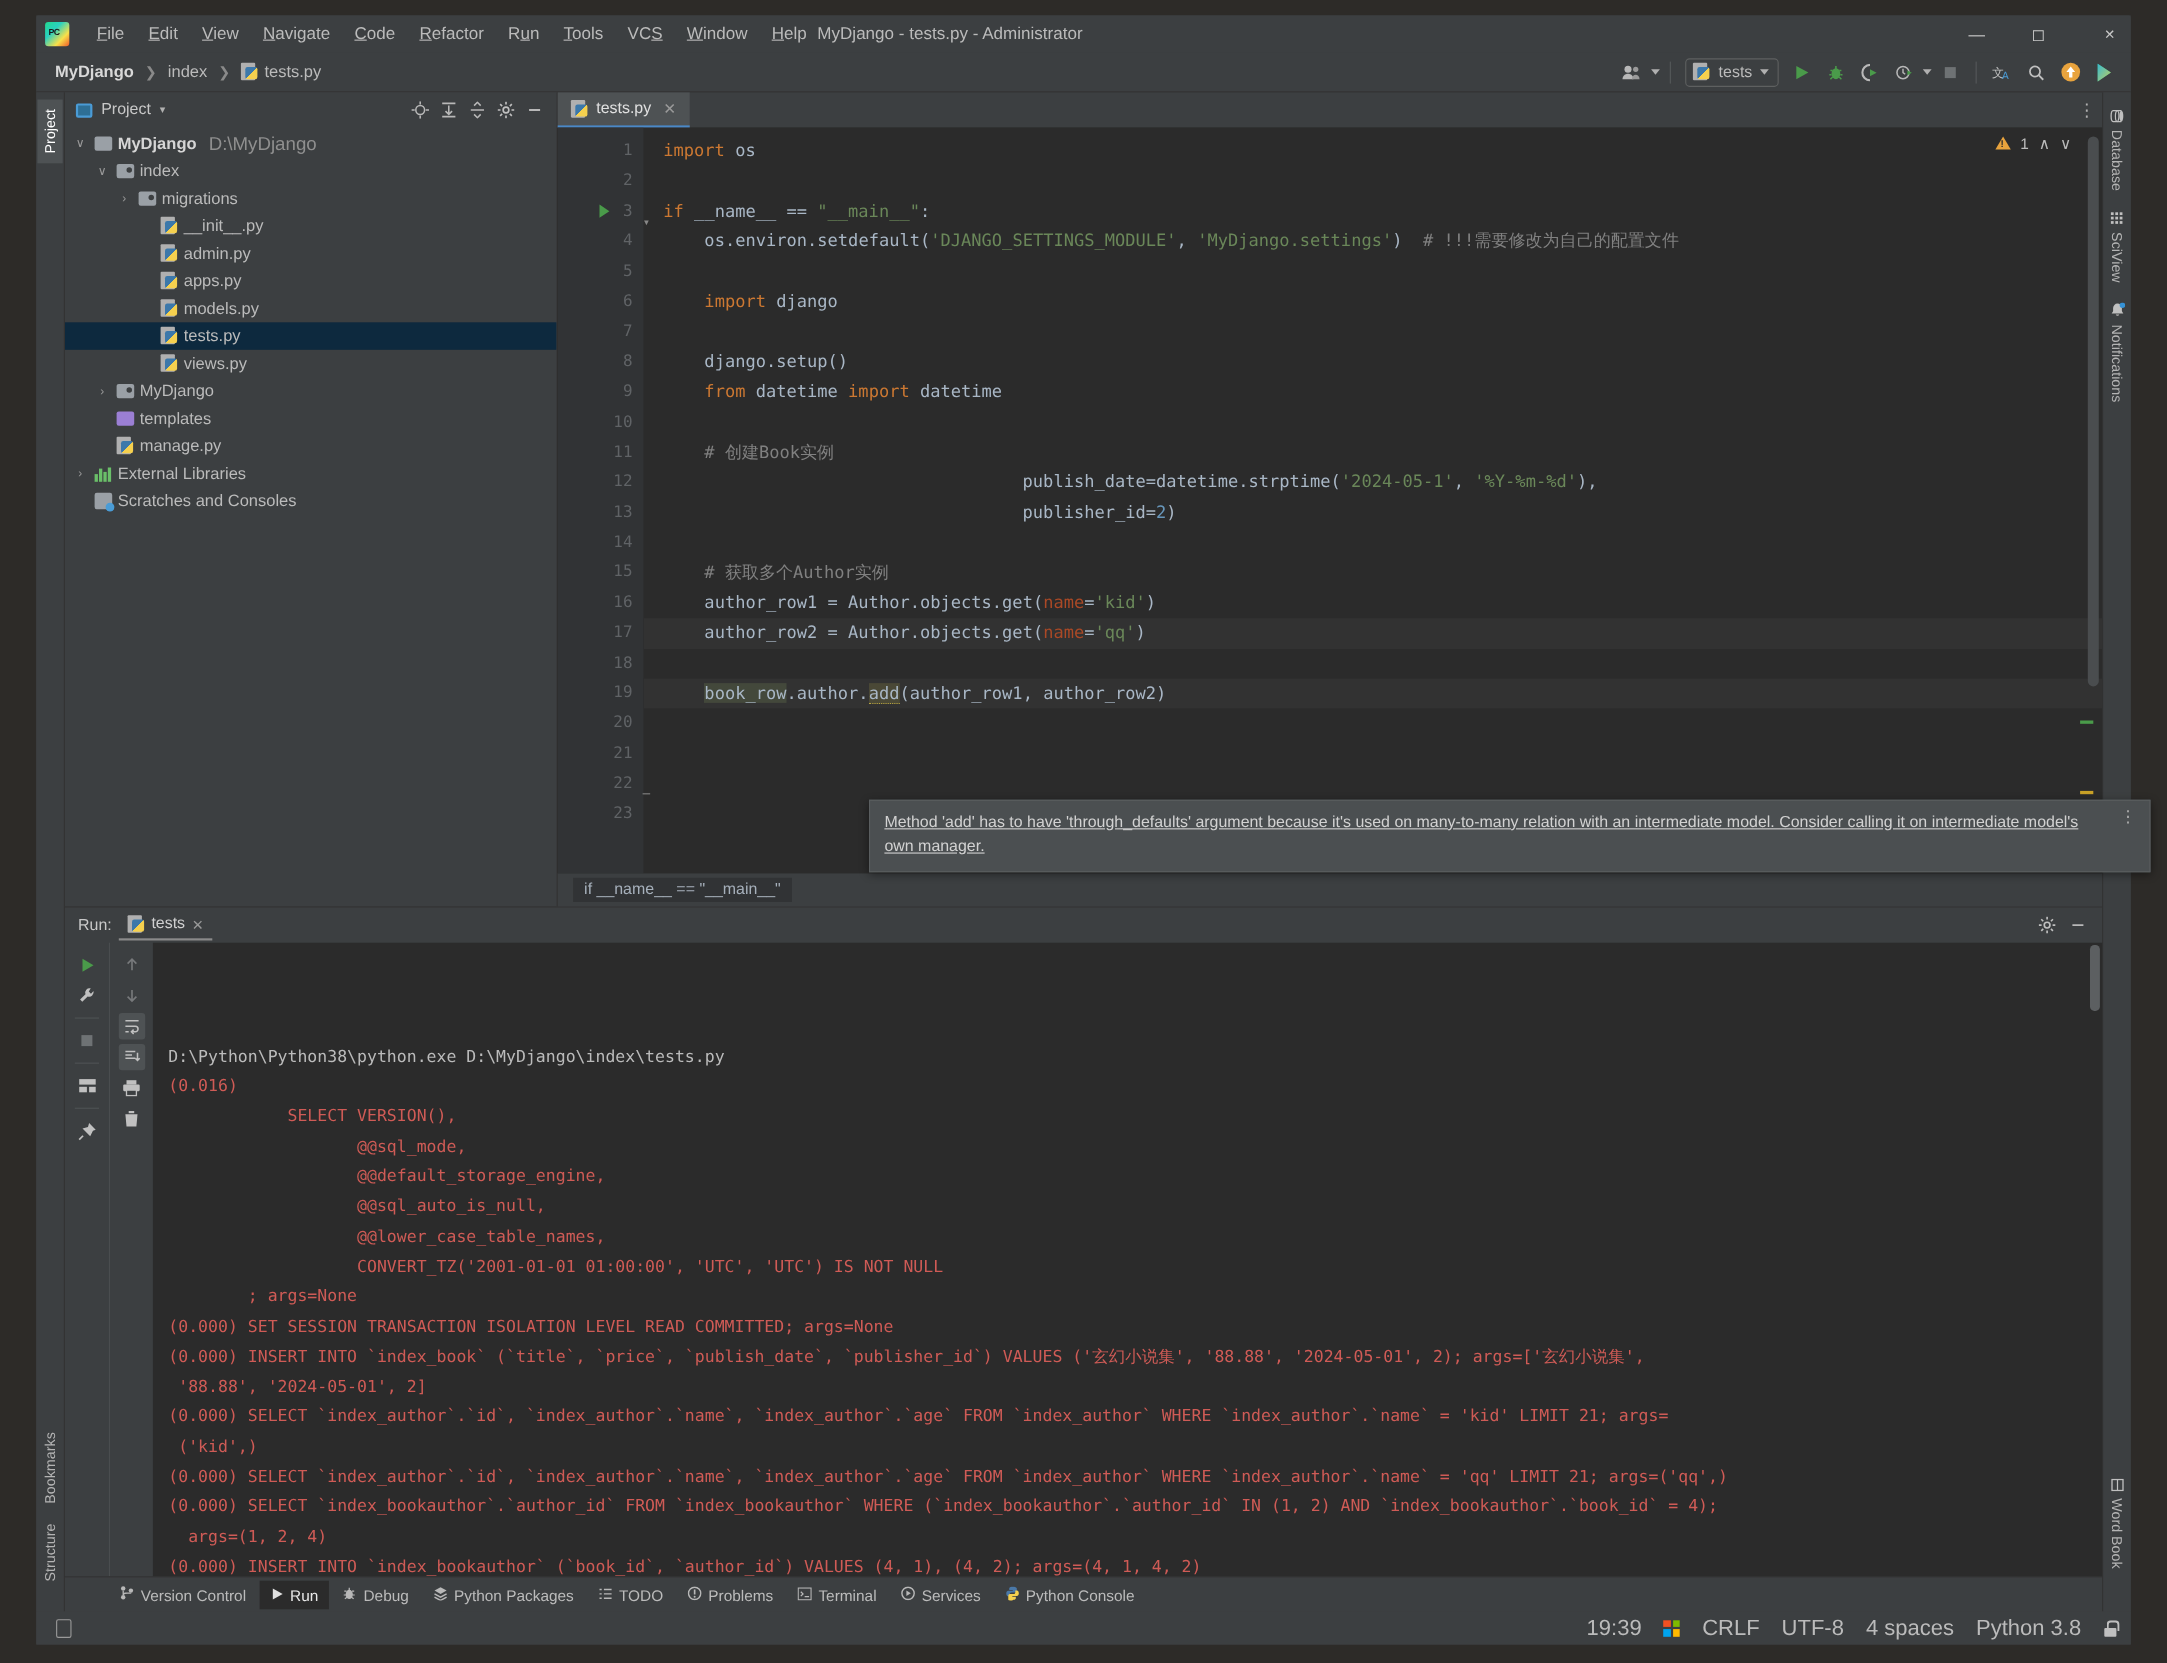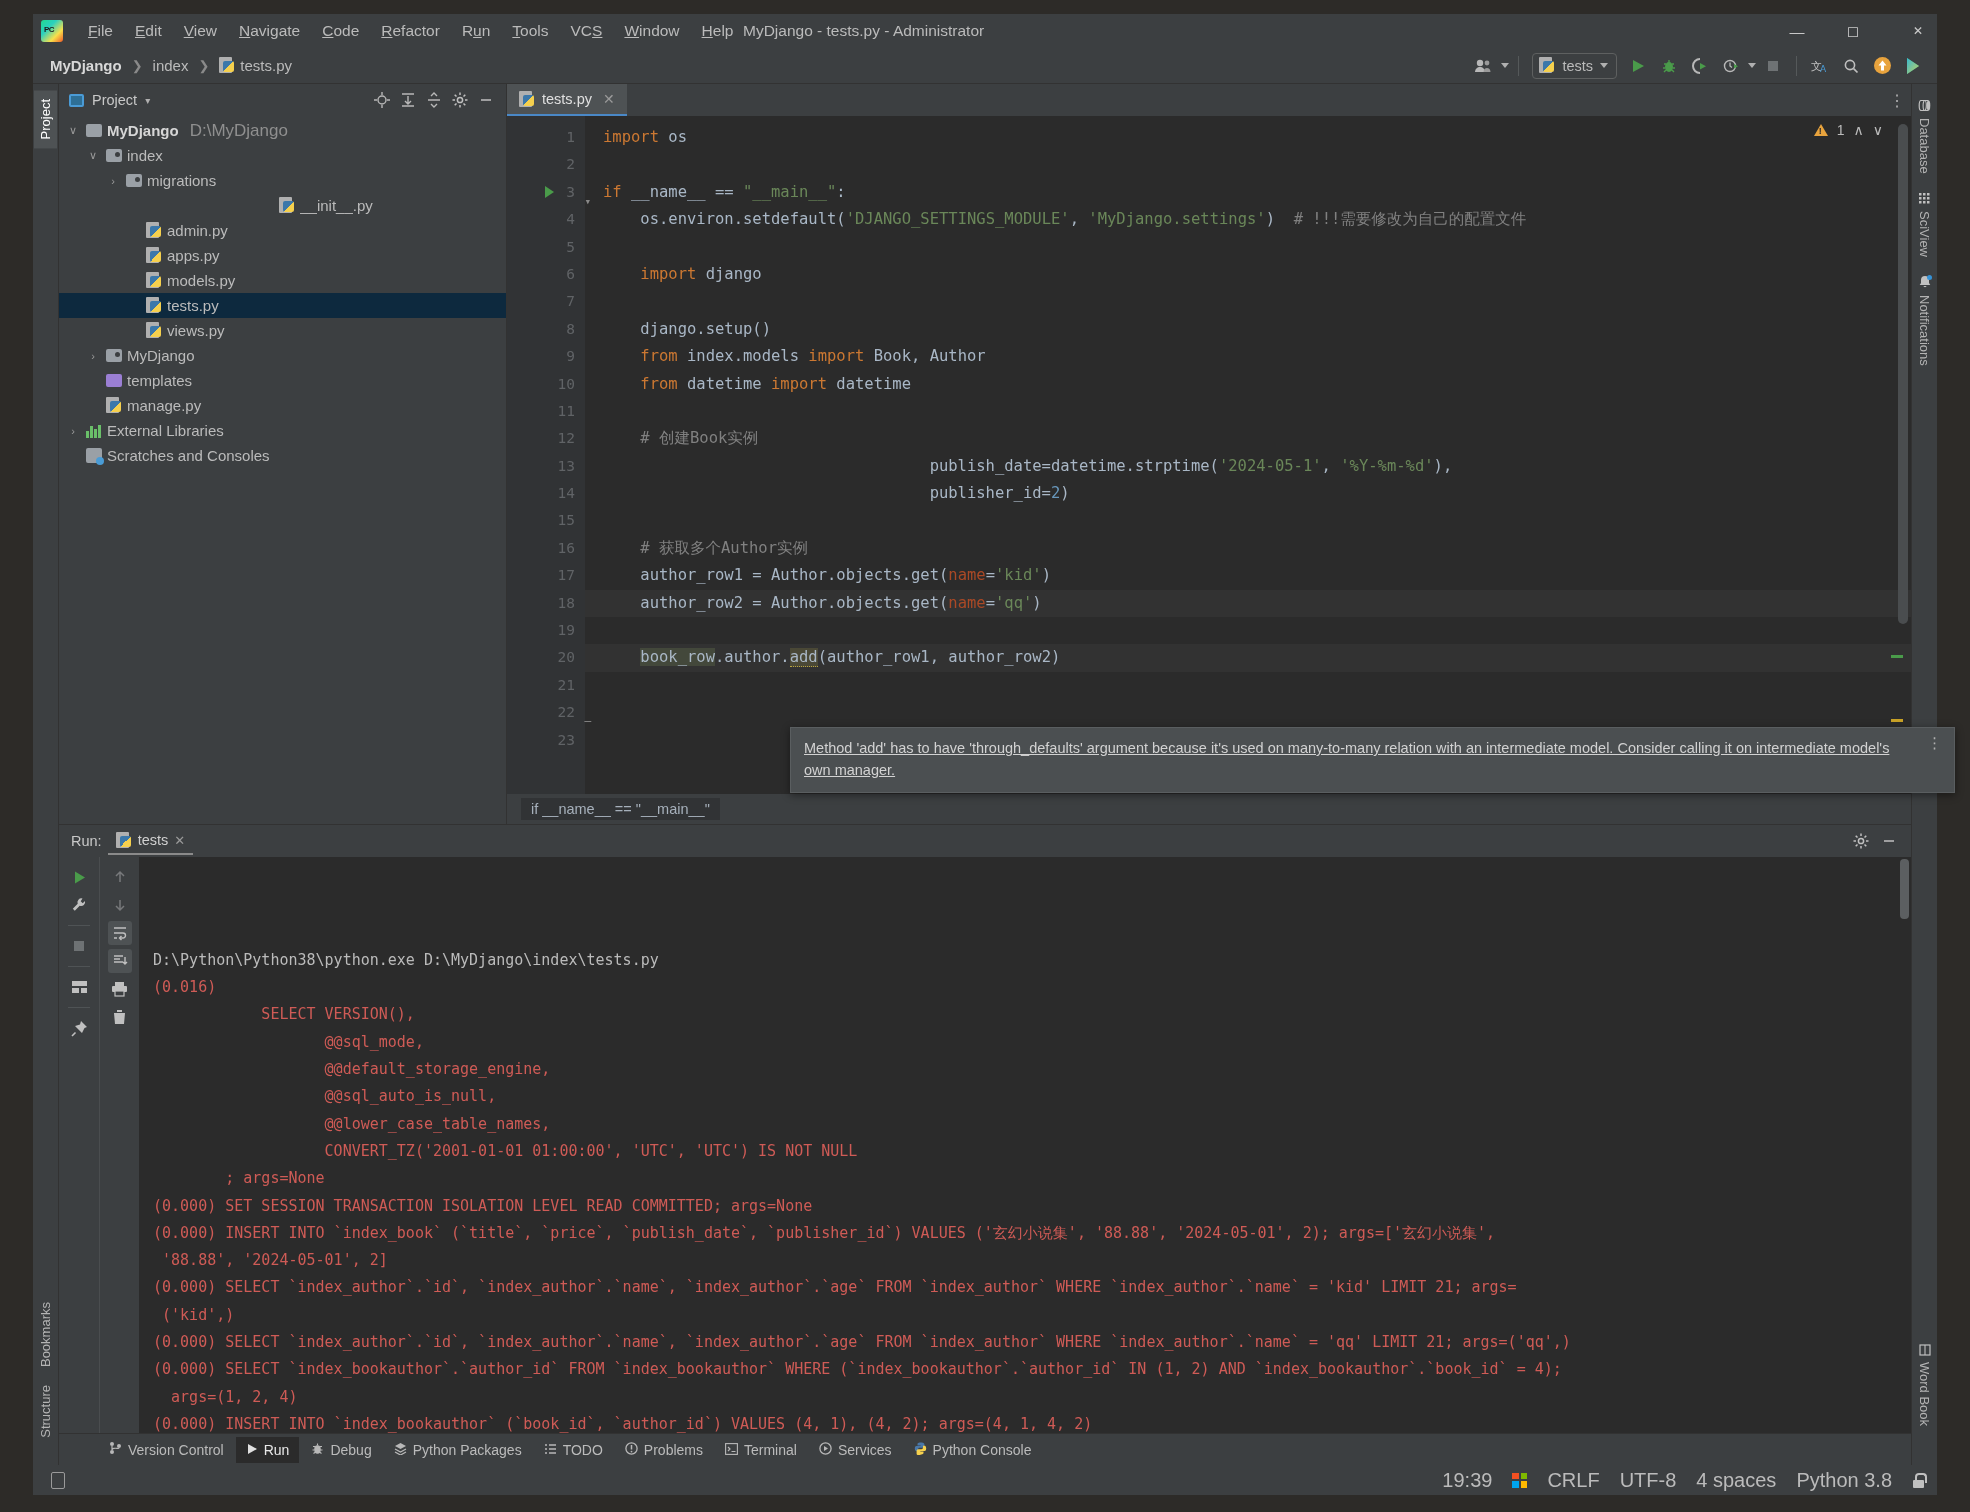--- a/index.html
+++ b/index.html
@@ -436,21 +436,21 @@
               <div class="trow" style="padding-left: 26px;">
                 <span class="arrow">∨</span>
                 <span class="fldr gray"></span>
                 <span class="tname">index</span>
               </div>
               <div class="trow" style="padding-left: 46px;">
                 <span class="arrow">›</span>
                 <span class="fldr gray"></span>
                 <span class="tname">migrations</span>
               </div>
-              <div class="trow" style="padding-left: 66px; justify-content: center;">
+              <div class="trow" style="padding-left: 66px;">
                 <span class="arrow"></span>
                 <span class="pyico">
                   <i class="pg"></i>
                   <i class="pb"></i>
                 </span>
                 <span class="tname">__init__.py</span>
               </div>
               <div class="trow" style="padding-left: 66px;">
                 <span class="arrow"></span>
                 <span class="pyico">
@@ -569,21 +569,20 @@
               </div>
             <div class="codecol" id="codecol">
                 <div class="cl"><span class="kw">import</span> <span class="id">os</span></div>
                 <div class="cl"></div>
                 <div class="cl"><span class="kw">if</span> <span class="id">__name__</span> == <span class="str">"__main__"</span>:</div>
                 <div class="cl">    <span class="id">os</span>.<span class="id">environ</span>.<span class="id">setdefault</span>(<span class="str">'DJANGO_SETTINGS_MODULE'</span>, <span class="str">'MyDjango.settings'</span>)  <span class="cm"># !!!需要修改为自己的配置文件</span></div>
                 <div class="cl"></div>
                 <div class="cl">    <span class="kw">import</span> <span class="id">django</span></div>
                 <div class="cl"></div>
                 <div class="cl">    <span class="id">django</span>.<span class="id">setup</span>()</div>
-                <div class="cl">    <span class="kw">from</span> <span class="id">index</span>.<span class="id">models</span> <span class="kw">import</span> <span class="id">Book</span>, <span class="id">Author</span></div>
                 <div class="cl">    <span class="kw">from</span> <span class="id">datetime</span> <span class="kw">import</span> <span class="id">datetime</span></div>
                 <div class="cl"></div>
                 <div class="cl">    <span class="cm"># 创建Book实例</span></div>
                 <div class="cl">                                   <span class="id">publish_date</span>=<span class="id">datetime</span>.<span class="id">strptime</span>(<span class="str">'2024-05-1'</span>, <span class="str">'%Y-%m-%d'</span>),</div>
                 <div class="cl">                                   <span class="id">publisher_id</span>=<span class="num">2</span>)</div>
                 <div class="cl"></div>
                 <div class="cl">    <span class="cm"># 获取多个Author实例</span></div>
                 <div class="cl">    <span class="id">author_row1</span> = <span class="id">Author</span>.<span class="id">objects</span>.<span class="id">get</span>(<span class="kwarg">name</span>=<span class="str">'kid'</span>)</div>
                 <div class="cl hl">    <span class="id">author_row2</span> = <span class="id">Author</span>.<span class="id">objects</span>.<span class="id">get</span>(<span class="kwarg">name</span>=<span class="str">'qq'</span>)</div>
                 <div class="cl"></div>

